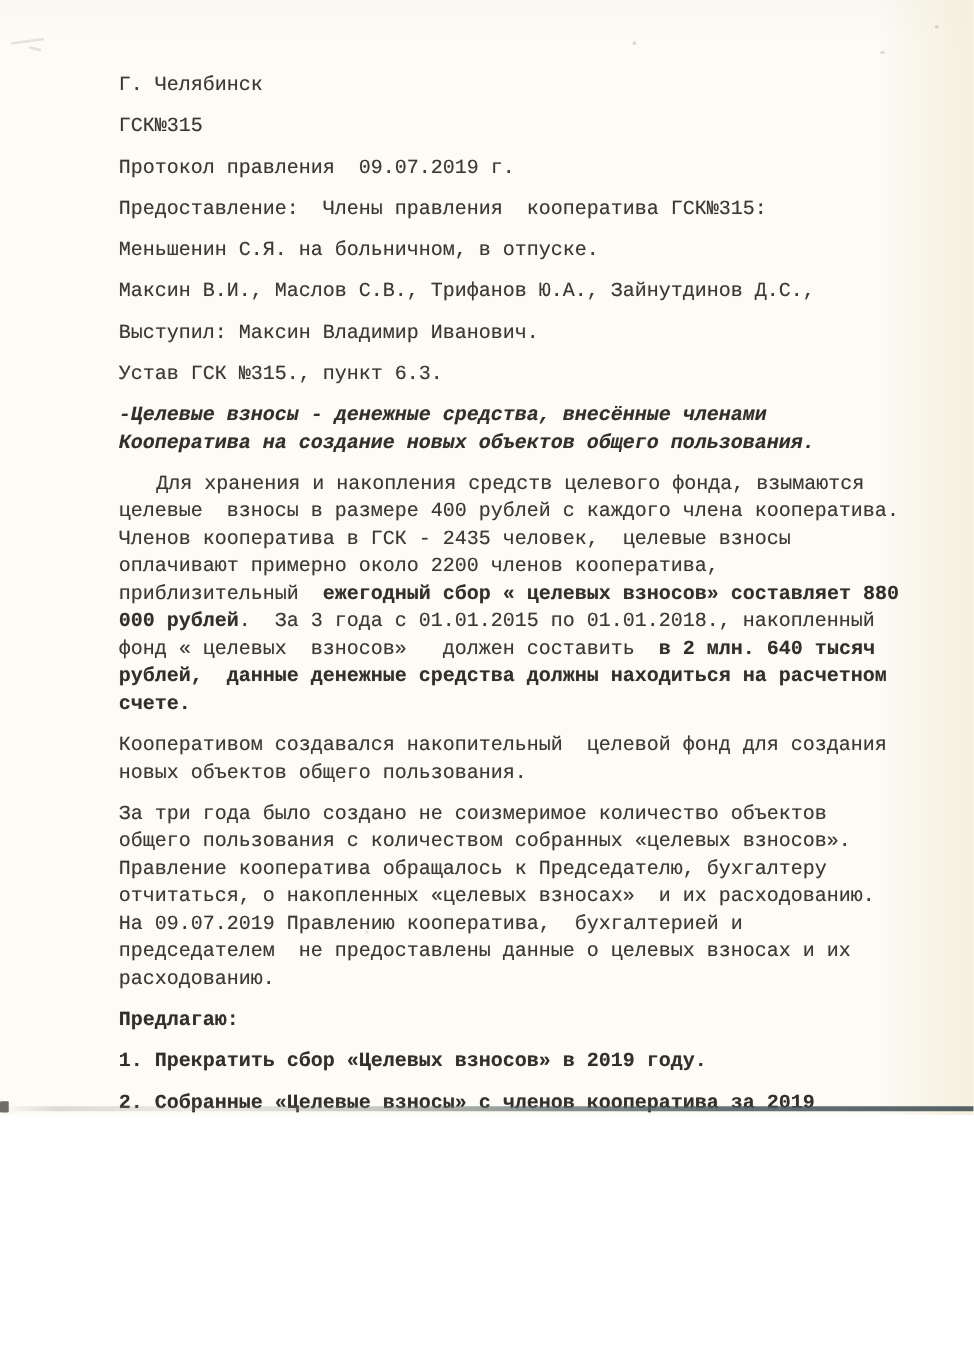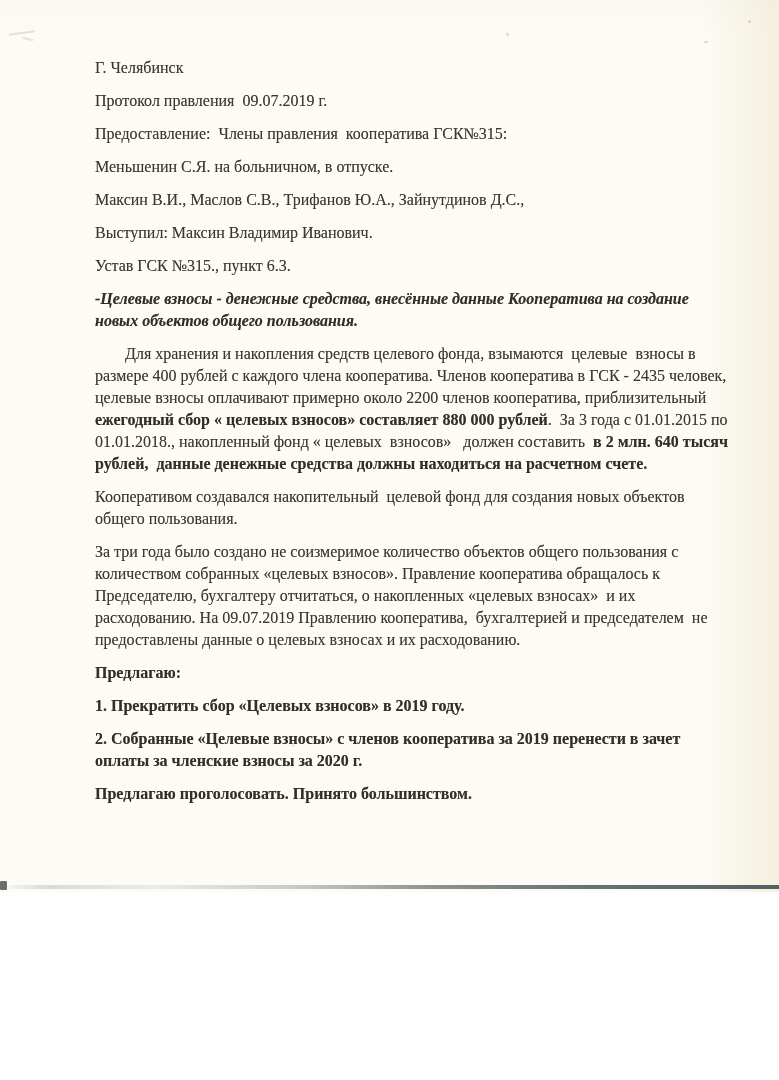--- a/index.html
+++ b/index.html
@@ -9,21 +9,21 @@
   }
   .page {
     position: relative;
     width: 779px;
     height: 892px;
     overflow: hidden;
     background:
       linear-gradient(to right, rgba(243,236,216,0) 90%, rgba(240,231,205,0.55) 99%),
       linear-gradient(to bottom, rgba(240,238,230,0.25) 0%, rgba(240,238,230,0) 4%),
       #fcfbf6;
-    font-family: Liberation Serif, serif;
+    font-family: Liberation Mono, monospace;
   }
   .content {
     position: absolute;
     left: 95px;
     top: 57px;
     width: 633px;
     font-size: 16px;
     line-height: 22px;
     color: #3a3833;
     text-shadow: 0 0 0.6px rgba(58,56,51,0.45);
@@ -101,27 +101,28 @@
 <div class="page">
 
   <div class="smudge-topleft"></div>
   <div class="speck s1"></div>
   <div class="speck s2"></div>
   <div class="speck s3"></div>
   <div class="speck s4"></div>
 
   <div class="content">
     <p><span>Г. Челябинск</span></p>
+    <p><span>ГСК№315</span></p>
     <p><span>Протокол правления  09.07.2019 г.</span></p>
     <p><span>Предоставление:  Члены правления  кооператива ГСК№315:</span></p>
     <p><span>Меньшенин С.Я. на больничном, в отпуске.</span></p>
     <p><span>Максин В.И., Маслов С.В., Трифанов Ю.А., Зайнутдинов Д.С.,</span></p>
     <p><span>Выступил: Максин Владимир Иванович.</span></p>
     <p><span>Устав ГСК №315., пункт 6.3.</span></p>
-    <p><span class="b i">-Целевые взносы - денежные средства, внесённые данные Кооператива на создание новых объектов общего пользования.</span></p>
+    <p><span class="b i">-Целевые взносы - денежные средства, внесённые членами Кооператива на создание новых объектов общего пользования.</span></p>
     <p class="p-indent"><span>Для хранения и накопления средств целевого фонда, взымаются  целевые  взносы в размере 400 рублей с каждого члена кооператива. Членов кооператива в ГСК - 2435 человек,  целевые взносы оплачивают примерно около 2200 членов кооператива, приблизительный  </span><span class="b">ежегодный сбор « целевых взносов» составляет 880 000 рублей</span><span>.  За 3 года с 01.01.2015 по 01.01.2018., накопленный фонд « целевых  взносов»   должен составить  </span><span class="b">в 2 млн. 640 тысяч рублей,  данные денежные средства должны находиться на расчетном счете.</span></p>
     <p><span>Кооперативом создавался накопительный  целевой фонд для создания новых объектов общего пользования.</span></p>
     <p><span>За три года было создано не соизмеримое количество объектов общего пользования с количеством собранных «целевых взносов». Правление кооператива обращалось к Председателю, бухгалтеру отчитаться, о накопленных «целевых взносах»  и их расходованию. На 09.07.2019 Правлению кооператива,  бухгалтерией и председателем  не предоставлены данные о целевых взносах и их расходованию.</span></p>
     <p><span class="b">Предлагаю:</span></p>
     <p><span class="b">1. Прекратить сбор «Целевых взносов» в 2019 году.</span></p>
     <p><span class="b">2. Собранные «Целевые взносы» с членов кооператива за 2019 перенести в зачет оплаты за членские взносы за 2020 г.</span></p>
     <p><span class="b">Предлагаю проголосовать. Принято большинством.</span></p>
   </div>
 
   <div class="bottom-scan-line"></div>

